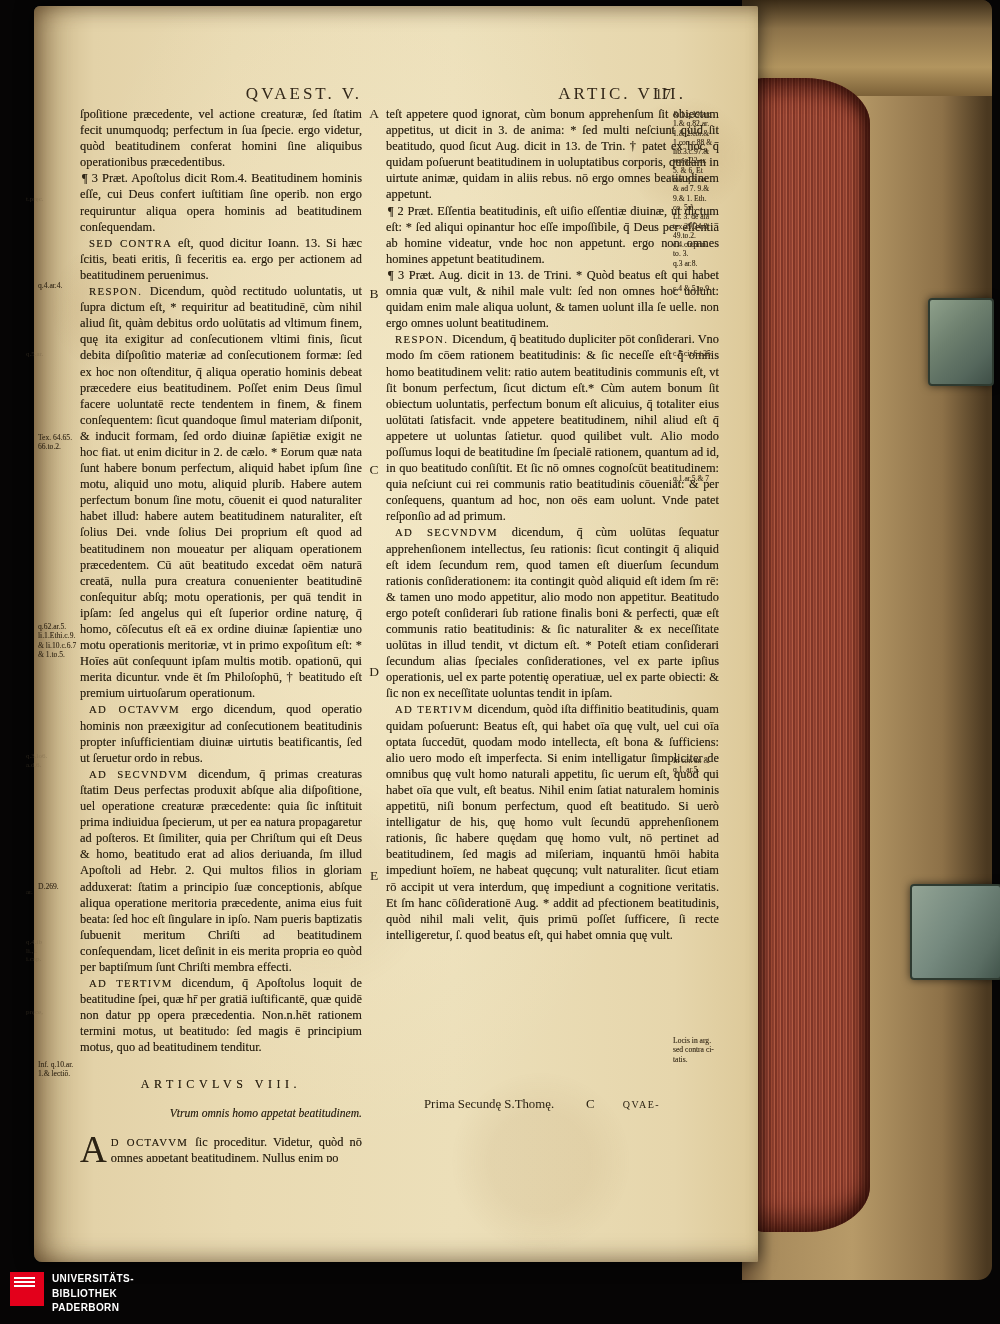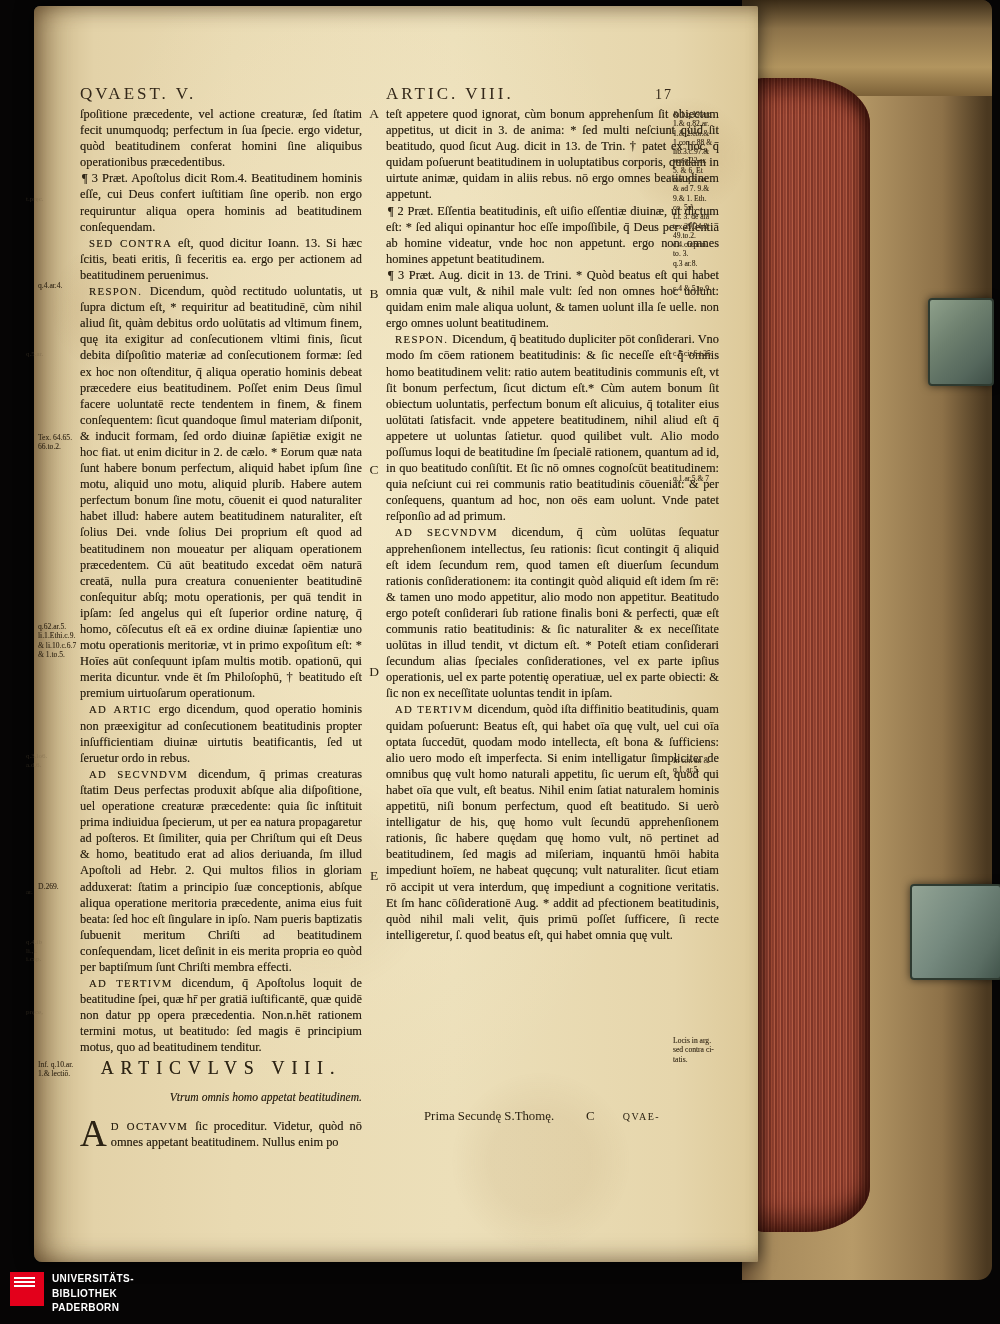--- a/index.html
+++ b/index.html
@@ -29,48 +29,48 @@
       linear-gradient(90deg,#c9b486 0,#e3d2a8 60px,#e9dab2 200px,#ecdfb9 420px,#e6d6ac 640px,#dcc898 724px);
     border-radius:6px 2px 2px 8px;
     box-shadow:inset 22px 0 30px -14px rgba(70,45,20,.6), inset 0 14px 20px -12px rgba(70,45,20,.5),
       inset 0 -16px 22px -14px rgba(70,45,20,.5), 0 0 18px rgba(0,0,0,.7);}
   .stains{position:absolute;left:34px;top:6px;width:724px;height:1256px;pointer-events:none;opacity:.5;
     background:
       radial-gradient(circle at 12% 24%, rgba(150,110,55,.18) 0 40px, transparent 70px),
       radial-gradient(circle at 90% 12%, rgba(150,110,55,.2) 0 30px, transparent 60px),
       radial-gradient(circle at 70% 92%, rgba(140,100,50,.15) 0 50px, transparent 90px),
       radial-gradient(circle at 40% 70%, rgba(150,115,60,.1) 0 60px, transparent 110px);}
-  .runhead{position:absolute;top:84px;font-size:17px;letter-spacing:3px;text-align:left;color:#33281a;}
+  .runhead{position:absolute;top:84px;font-size:17px;letter-spacing:3px;text-align:right;color:#33281a;}
   #head-left{left:80px;width:282px;}
   #head-right{left:386px;width:300px;}
   #page-num{position:absolute;left:655px;top:87px;font-size:14px;letter-spacing:2px;color:#33281a;}
 
   .col{position:absolute;top:106px;font-size:12.4px;line-height:16.1px;text-align:justify;
     color:#2c2314;overflow:hidden;text-shadow:0 0 .5px rgba(44,35,20,.55);}
   #left-col{left:80px;width:282px;height:1056px;}
   #right-col{left:386px;width:333px;height:990px;}
   .par{margin:0;}
   .par.pilcrow{text-indent:2px;}
   .par.lead-par{text-indent:9px;}
   .lead{letter-spacing:1.3px;font-size:10.8px;}
-  .par.heading{text-align:center;letter-spacing:.38em;font-size:18px;margin:4px 0 0;text-indent:0;}
+  .par.heading{text-align:center;letter-spacing:.38em;font-size:12px;margin:20px 0 0;text-indent:0;}
   .par.subtitle{text-align:right;font-style:italic;font-size:11.6px;margin:14px 0 0;text-indent:0;}
   .par.dropcap-par{margin-top:12px;}
   .dropcap{float:left;font-size:37px;line-height:31px;padding-right:4px;color:#2c2314;}
 
   .gutter-letter{position:absolute;left:367px;width:14px;font-size:13.5px;color:#2c2314;text-align:center;}
 
   .mnote{position:absolute;font-size:7.6px;line-height:9.3px;color:#3a2e1c;
     text-shadow:0 0 .4px rgba(58,46,28,.5);}
   .mnote.left{left:38px;width:42px;}
   .mnote.right{left:673px;width:60px;}
   .ghost{position:absolute;left:26px;width:40px;font-size:7px;line-height:8.5px;color:#6b5a40;opacity:.35;}
 
   #footer-line{position:absolute;left:386px;top:1096px;width:333px;font-size:12.8px;color:#2c2314;
-    display:flex;align-items:baseline;margin-top:12px;}
+    display:flex;align-items:baseline;}
   #footer-sig{margin-left:38px;}
   #footer-letter{margin-left:32px;font-size:13px;}
   #footer-catch{margin-left:28px;letter-spacing:1.5px;font-size:10px;}
 
   
   #watermark{position:absolute;left:10px;top:1272px;display:flex;align-items:flex-start;}
   #logo-square{width:34px;height:34px;background:#e3001b;position:relative;flex:0 0 auto;}
   #logo-square i{position:absolute;left:4px;height:2px;width:21px;background:#fff;}
   #logo-square i:nth-child(1){top:5px;}
   #logo-square i:nth-child(2){top:9px;}
@@ -93,21 +93,21 @@
 
   <div class="runhead" id="head-left">QVAEST. V.</div>
   <div class="runhead" id="head-right">ARTIC. VIII.</div>
   <div id="page-num">17</div>
 
   <div class="col" id="left-col">
       <p class="par plain">ſpoſitione præcedente, vel actione creaturæ, ſed ſtatim fecit unumquodq; perfectum in ſua ſpecie. ergo videtur, quòd beatitudinem conferat homini ſine aliquibus operationibus præcedentibus.</p>
       <p class="par pilcrow">¶ 3 Præt. Apoſtolus dicit Rom.4. Beatitudinem hominis eſſe, cui Deus confert iuſtitiam ſine operib. non ergo requiruntur aliqua opera hominis ad beatitudinem conſequendam.</p>
       <p class="par lead-par"><span class="lead">SED CONTRA </span>eſt, quod dicitur Ioann. 13. Si hæc ſcitis, beati eritis, ſi feceritis ea. ergo per actionem ad beatitudinem peruenimus.</p>
       <p class="par lead-par"><span class="lead">RESPON. </span>Dicendum, quòd rectitudo uoluntatis, ut ſupra dictum eſt, * requiritur ad beatitudinē, cùm nihil aliud ſit, quàm debitus ordo uolūtatis ad vltimum finem, quę ita exigitur ad conſecutionem vltimi finis, ſicut debita diſpoſitio materiæ ad conſecutionem formæ: ſed ex hoc non oſtenditur, q̄ aliqua operatio hominis debeat præcedere eius beatitudinem. Poſſet enim Deus ſimul facere uoluntatē recte tendentem in finem, &amp; finem conſequentem: ſicut quandoque ſimul materiam diſponit, &amp; inducit formam, ſed ordo diuinæ ſapiētiæ exigit ne hoc fiat. ut enim dicitur in 2. de cælo. * Eorum quæ nata ſunt habere bonum perfectum, aliquid habet ipſum ſine motu, aliquid uno motu, aliquid plurib. Habere autem perfectum bonum ſine motu, cōuenit ei quod naturaliter habet illud: habere autem beatitudinem naturaliter, eſt ſolius Dei. vnde ſolius Dei proprium eſt quod ad beatitudinem non moueatur per aliquam operationem præcedentem. Cū aūt beatitudo excedat oēm naturā creatā, nulla pura creatura conuenienter beatitudinē conſequitur abſq; motu operationis, per quā tendit in ipſam: ſed angelus qui eſt ſuperior ordine naturę, q̄ homo, cōſecutus eſt eā ex ordine diuinæ ſapientiæ uno motu operationis meritoriæ, vt in primo expoſitum eſt: * Hoīes aūt conſequunt ipſam multis motib. opationū, qui merita dicuntur. vnde ēt ſm Philoſophū, † beatitudo eſt premium uirtuoſarum operationum.</p>
-      <p class="par lead-par"><span class="lead">AD ARTIC </span>ergo dicendum, quod operatio hominis non præexigitur ad conſecutionem beatitudinis propter inſufficientiam diuinæ uirtutis beatificantis, ſed ut ſeruetur ordo in rebus.</p>
+      <p class="par lead-par"><span class="lead">AD OCTAVVM </span>ergo dicendum, quod operatio hominis non præexigitur ad conſecutionem beatitudinis propter inſufficientiam diuinæ uirtutis beatificantis, ſed ut ſeruetur ordo in rebus.</p>
       <p class="par lead-par"><span class="lead">AD SECVNDVM </span>dicendum, q̄ primas creaturas ſtatim Deus perfectas produxit abſque alia diſpoſitione, uel operatione creaturæ præcedente: quia ſic inſtituit prima indiuidua ſpecierum, ut per ea natura propagaretur ad poſteros. Et ſimiliter, quia per Chriſtum qui eſt Deus &amp; homo, beatitudo erat ad alios deriuanda, ſm illud Apoſtoli ad Hebr. 2. Qui multos filios in gloriam adduxerat: ſtatim a principio ſuæ conceptionis, abſque aliqua operatione meritoria præcedente, anima eius fuit beata: ſed hoc eſt ſingulare in ipſo. Nam pueris baptizatis ſubuenit meritum Chriſti ad beatitudinem conſequendam, licet deſinit in eis merita propria eo quòd per baptiſmum ſunt Chriſti membra effecti.</p>
       <p class="par lead-par"><span class="lead">AD TERTIVM </span>dicendum, q̄ Apoſtolus loquit de beatitudine ſpei, quæ hr̄ per gratiā iuſtificantē, quæ quidē non datur pp opera præcedentia. Non.n.hēt rationem termini motus, ut beatitudo: ſed magis ē principium motus, quo ad beatitudinem tenditur.</p>
       <p class="par heading">ARTICVLVS VIII.</p>
       <p class="par subtitle">Vtrum omnis homo appetat beatitudinem.</p>
       <p class="par dropcap-par"><span class="dropcap">A</span><span class="lead">D OCTAVVM </span>ſic proceditur. Videtur, quòd nō omnes appetant beatitudinem. Nullus enim po</p>
     </div>
   <div class="col" id="right-col">
       <p class="par plain">teſt appetere quod ignorat, cùm bonum apprehenſum ſit obiectum appetitus, ut dicit in 3. de anima: * ſed multi neſciunt quid ſit beatitudo, quod ſicut Aug. dicit in 13. de Trin. † patet ex hoc, q̄ quidam poſuerunt beatitudinem in uoluptatibus corporis, quidam in uirtute animæ, quidam in aliis rebus. nō ergo omnes beatitudinem appetunt.</p>
       <p class="par pilcrow">¶ 2 Præt. Eſſentia beatitudinis, eſt uiſio eſſentiæ diuinæ, ut dictum eſt: * ſed aliqui opinantur hoc eſſe impoſſibile, q̄ Deus per eſſentiā ab homine videatur, vnde hoc non appetunt. ergo non omnes homines appetunt beatitudinem.</p>
       <p class="par pilcrow">¶ 3 Præt. Aug. dicit in 13. de Trini. * Quòd beatus eſt qui habet omnia quæ vult, &amp; nihil male vult: ſed non omnes hoc uolunt: quidam enim male aliqua uolunt, &amp; tamen uolunt illa ſe uelle. non ergo omnes uolunt beatitudinem.</p>

